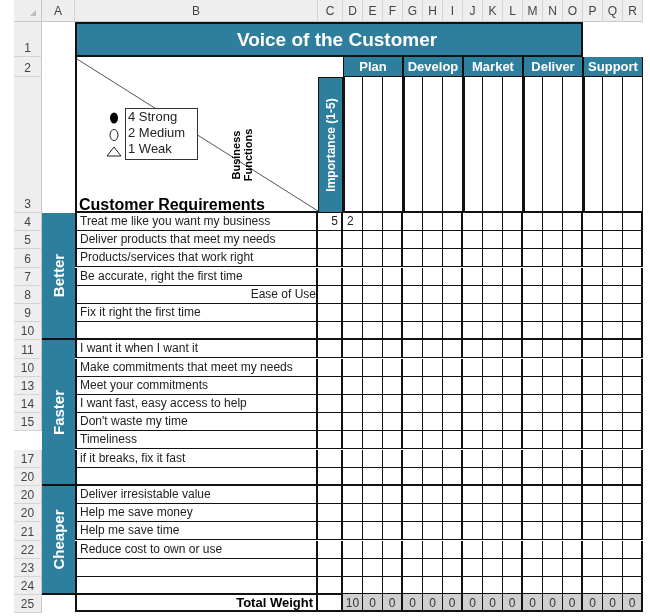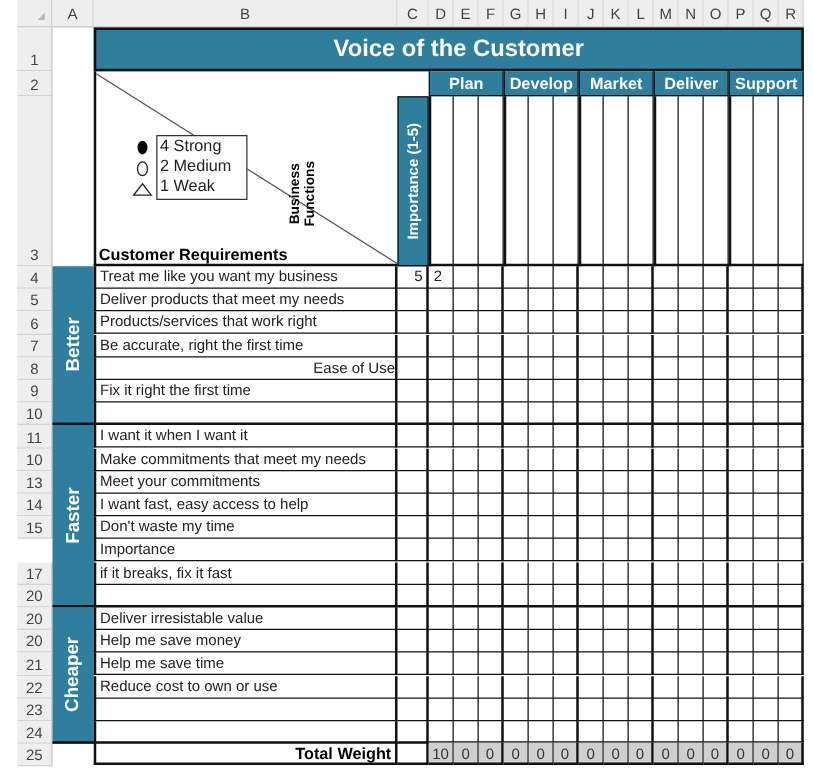--- a/index.html
+++ b/index.html
@@ -3,21 +3,21 @@
 <meta charset="utf-8">
 <style>
   * { box-sizing: border-box; margin: 0; padding: 0; }
   body { width: 650px; height: 616px; background: #fff; font-family: "Liberation Sans", sans-serif; position: relative; overflow: hidden; }
   .abs { position: absolute; }
   .colhdr { position: absolute; top: 0; height: 22px; background: #eeeeee; border-right: 1px solid #d4d4d4; border-bottom: 1px solid #c8c8c8; font-size: 12px; color: #444; display: flex; align-items: center; justify-content: center; }
   .rowhdr { position: absolute; left: 14px; width: 28px; background: #eeeeee; border-bottom: 1px solid #d4d4d4; border-right: 1px solid #c8c8c8; font-size: 12px; color: #444; display: flex; align-items: flex-end; justify-content: center; padding-bottom: 1px; }
   .corner { position: absolute; left: 14px; top: 0; width: 28px; height: 22px; background: #eeeeee; border-right: 1px solid #c8c8c8; border-bottom: 1px solid #c8c8c8; }
   .corner::after { content: ""; position: absolute; right: 5px; bottom: 5px; border-left: 6px solid transparent; border-bottom: 6px solid #bbb; }
   .teal { background: #2e7f9e; color: #fff; }
-  .title { left: 75px; top: 22px; width: 568px; height: 35px; border: 2px solid #111; font-weight: bold; font-size: 19px; display: flex; align-items: center; justify-content: center; padding-left: 16px; }
+  .title { left: 75px; top: 22px; width: 508px; height: 35px; border: 2px solid #111; font-weight: bold; font-size: 19px; display: flex; align-items: center; justify-content: center; padding-left: 16px; }
   .grp { top: 57px; height: 20px; border: 1px solid #111; border-top: none; font-weight: bold; font-size: 13px; display: flex; align-items: center; justify-content: center; }
   .req { position: absolute; left: 75px; width: 243px; height: 18px; border-bottom: 1px solid #111; border-left: 2px solid #111; border-right: 2px solid #111; font-size: 12px; padding-left: 3px; line-height: 17px; color: #222; white-space: nowrap; }
   .cell { position: absolute; height: 18px; border-bottom: 1px solid #111; border-right: 1px solid #111; font-size: 12px; text-align: right; padding-right: 3px; line-height: 17px; color: #222; }
   .cat { position: absolute; left: 42px; width: 33px; display: flex; align-items: center; justify-content: center; }
   .cat span { transform: rotate(-90deg); white-space: nowrap; font-weight: bold; font-size: 15px; color: #fff; }
   .tot { position: absolute; top: 594px; height: 18px; background: #cfcfcf; border-right: 1px solid #111; font-size: 12px; line-height: 18px; text-align: center; color: #333; }
 </style>
 </head>
 <body>
 
@@ -111,21 +111,21 @@
 <div class="abs" style="left:125px;top:108px;width:73px;height:52px;border:1px solid #333;background:#fff;font-size:13px;line-height:16px;padding-left:2px;color:#222;">
   <div>4 Strong</div>
   <div>2 Medium</div>
   <div>1 Weak</div>
 </div>
 
 <div class="abs" style="left:222px;top:120px;width:40px;height:70px;display:flex;align-items:center;justify-content:center;">
   <span style="transform:rotate(-90deg);font-weight:bold;font-size:11px;white-space:normal;width:70px;text-align:center;line-height:12px;display:block;">Business Functions</span>
 </div>
 
-<div class="abs" style="left:79px;top:196px;font-weight:bold;font-size:13px;">Customer Requirements</div>
+<div class="abs" style="left:79px;top:196px;font-weight:bold;font-size:16px;">Customer Requirements</div>
 
 <div class="abs teal" style="left:318px;top:77px;width:25px;height:136px;border:1px solid #111;display:flex;align-items:center;justify-content:center;">
   <span style="transform:rotate(-90deg);white-space:nowrap;font-weight:bold;font-size:12px;">Importance (1-5)</span>
 </div>
 
 <div id="body">
     <div class="cat teal" style="top: 213px; height: 127.4px; border-bottom: 2px solid rgb(17, 17, 17);">
       <span>Better</span>
     </div>
     <div class="req" style="top: 213px;">Treat me like you want my business</div>
@@ -328,21 +328,21 @@
     <div class="cell" style="left: 443px; top: 413.2px; width: 20px; text-align: left; padding-left: 4px; border-right: 2px solid rgb(17, 17, 17);"></div>
     <div class="cell" style="left: 463px; top: 413.2px; width: 20px; text-align: left; padding-left: 4px;"></div>
     <div class="cell" style="left: 483px; top: 413.2px; width: 20px; text-align: left; padding-left: 4px;"></div>
     <div class="cell" style="left: 503px; top: 413.2px; width: 20px; text-align: left; padding-left: 4px; border-right: 2px solid rgb(17, 17, 17);"></div>
     <div class="cell" style="left: 523px; top: 413.2px; width: 20px; text-align: left; padding-left: 4px;"></div>
     <div class="cell" style="left: 543px; top: 413.2px; width: 20px; text-align: left; padding-left: 4px;"></div>
     <div class="cell" style="left: 563px; top: 413.2px; width: 20px; text-align: left; padding-left: 4px; border-right: 2px solid rgb(17, 17, 17);"></div>
     <div class="cell" style="left: 583px; top: 413.2px; width: 20px; text-align: left; padding-left: 4px;"></div>
     <div class="cell" style="left: 603px; top: 413.2px; width: 20px; text-align: left; padding-left: 4px;"></div>
     <div class="cell" style="left: 623px; top: 413.2px; width: 20px; text-align: left; padding-left: 4px; border-right: 2px solid rgb(17, 17, 17);"></div>
-    <div class="req" style="top: 431.4px;">Importance</div>
+    <div class="req" style="top: 431.4px;">Timeliness</div>
     <div class="cell" style="left: 318px; top: 431.4px; width: 25px; border-right: 2px solid rgb(17, 17, 17);"></div>
     <div class="cell" style="left: 343px; top: 431.4px; width: 20px; text-align: left; padding-left: 4px;"></div>
     <div class="cell" style="left: 363px; top: 431.4px; width: 20px; text-align: left; padding-left: 4px;"></div>
     <div class="cell" style="left: 383px; top: 431.4px; width: 20px; text-align: left; padding-left: 4px; border-right: 2px solid rgb(17, 17, 17);"></div>
     <div class="cell" style="left: 403px; top: 431.4px; width: 20px; text-align: left; padding-left: 4px;"></div>
     <div class="cell" style="left: 423px; top: 431.4px; width: 20px; text-align: left; padding-left: 4px;"></div>
     <div class="cell" style="left: 443px; top: 431.4px; width: 20px; text-align: left; padding-left: 4px; border-right: 2px solid rgb(17, 17, 17);"></div>
     <div class="cell" style="left: 463px; top: 431.4px; width: 20px; text-align: left; padding-left: 4px;"></div>
     <div class="cell" style="left: 483px; top: 431.4px; width: 20px; text-align: left; padding-left: 4px;"></div>
     <div class="cell" style="left: 503px; top: 431.4px; width: 20px; text-align: left; padding-left: 4px; border-right: 2px solid rgb(17, 17, 17);"></div>

